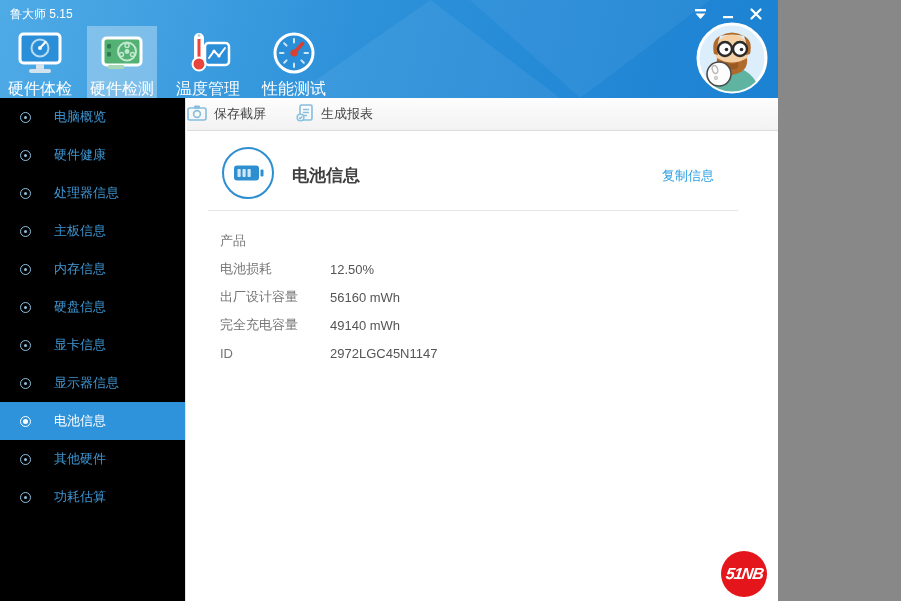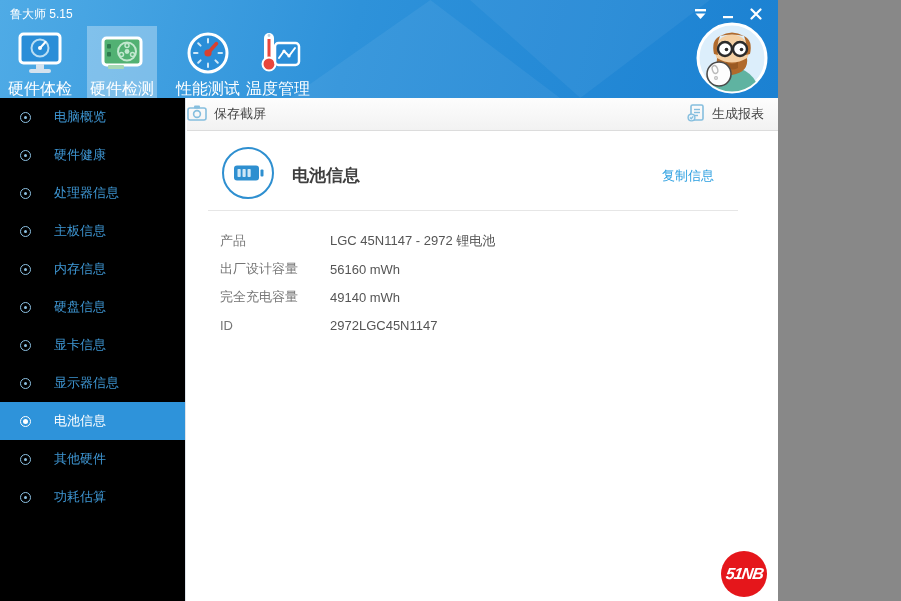--- a/index.html
+++ b/index.html
@@ -77,21 +77,21 @@
   }
   .side-item.active { background:#2e93da; color:#fff; }
   .side-item.active .bullet { border-color:#fff; }
   .side-item.active .bullet::after { background:#fff; width:5px; height:5px; left:2px; top:2px; }
 
   
   .toolbar {
     position:absolute; left:187px; right:0; top:98px; height:33px;
     background:linear-gradient(#fdfdfd,#f2f2f2);
     border-bottom:1px solid #dcdcdc;
-    display:flex; justify-content:space-between; align-items:center;
+    display:flex; justify-content:flex-start; align-items:center;
     gap:30px; padding-right:14px;
   }
   .tool-btn { display:flex; align-items:center; gap:7px; font-size:13px; color:#444; cursor:pointer; }
 
   
   .content { position:absolute; left:187px; right:0; top:131px; bottom:0; background:#fff; }
   .battery-circle {
     position:absolute; left:35px; top:16px; width:52px; height:52px;
     border:2px solid #2e8fd0; border-radius:50%;
     display:flex; align-items:center; justify-content:center;
@@ -172,56 +172,56 @@
             <rect x="8" y="22" width="4" height="4.5" rx="1" fill="#2d7a4e"></rect>
             <circle cx="28" cy="21.5" r="9" fill="none" stroke="#c2e8cf" stroke-width="2"></circle>
             <circle cx="28" cy="21.5" r="2.4" fill="#c2e8cf"></circle>
             <circle cx="28" cy="15.5" r="2" fill="none" stroke="#c2e8cf" stroke-width="1.5"></circle>
             <circle cx="33.5" cy="24.5" r="2" fill="none" stroke="#c2e8cf" stroke-width="1.5"></circle>
             <circle cx="22.5" cy="24.5" r="2" fill="none" stroke="#c2e8cf" stroke-width="1.5"></circle>
             <rect x="9" y="35" width="16" height="4" rx="1" fill="#a6d8b5"></rect>
           </svg>
         </span>
         <span class="tab-label">硬件检测</span>
+      </div>
+
+      <div class="tab t3">
+        <span class="tab-icon">
+          <svg width="46" height="46" viewBox="0 0 46 46">
+            <rect x="9" y="3" width="10" height="30" rx="5" fill="#fff"></rect>
+            <rect x="12.5" y="9" width="3" height="22" fill="#e8463c"></rect>
+            <circle cx="14" cy="34" r="6.5" fill="#e8463c" stroke="#fff" stroke-width="2"></circle>
+            <circle cx="14" cy="5.5" r="1.4" fill="#bcd2e2"></circle>
+            <rect x="20" y="13" width="24" height="22" rx="3.5" fill="#2a8ed8" stroke="#fff" stroke-width="2.5"></rect>
+            <polyline points="24,28 29,21 34,26 40,18" fill="none" stroke="#fff" stroke-width="2" stroke-linecap="round" stroke-linejoin="round"></polyline>
+            <circle cx="29" cy="21" r="1.6" fill="#fff"></circle>
+            <circle cx="34" cy="26" r="1.6" fill="#fff"></circle>
+          </svg>
+        </span>
+        <span class="tab-label">温度管理</span>
       </div>
 
       <div class="tab t4">
         <span class="tab-icon">
           <svg width="46" height="46" viewBox="0 0 46 46">
             <circle cx="23" cy="23" r="19" fill="#2a8ed8" stroke="#fff" stroke-width="3"></circle>
             <g stroke="#cfe8f8" stroke-width="2" stroke-linecap="round">
               <line x1="23" y1="9" x2="23" y2="12.5"></line>
               <line x1="23" y1="33.5" x2="23" y2="37"></line>
               <line x1="9" y1="23" x2="12.5" y2="23"></line>
               <line x1="33.5" y1="23" x2="37" y2="23"></line>
               <line x1="13.2" y1="13.2" x2="15.6" y2="15.6"></line>
               <line x1="13.2" y1="32.8" x2="15.6" y2="30.4"></line>
               <line x1="32.8" y1="32.8" x2="30.4" y2="30.4"></line>
             </g>
             <line x1="23" y1="23" x2="31.5" y2="13.5" stroke="#d8412f" stroke-width="3.5" stroke-linecap="round"></line>
             <circle cx="23" cy="23" r="3.6" fill="#d8412f"></circle>
           </svg>
         </span>
         <span class="tab-label">性能测试</span>
-      </div>
-
-      <div class="tab t3">
-        <span class="tab-icon">
-          <svg width="46" height="46" viewBox="0 0 46 46">
-            <rect x="9" y="3" width="10" height="30" rx="5" fill="#fff"></rect>
-            <rect x="12.5" y="9" width="3" height="22" fill="#e8463c"></rect>
-            <circle cx="14" cy="34" r="6.5" fill="#e8463c" stroke="#fff" stroke-width="2"></circle>
-            <circle cx="14" cy="5.5" r="1.4" fill="#bcd2e2"></circle>
-            <rect x="20" y="13" width="24" height="22" rx="3.5" fill="#2a8ed8" stroke="#fff" stroke-width="2.5"></rect>
-            <polyline points="24,28 29,21 34,26 40,18" fill="none" stroke="#fff" stroke-width="2" stroke-linecap="round" stroke-linejoin="round"></polyline>
-            <circle cx="29" cy="21" r="1.6" fill="#fff"></circle>
-            <circle cx="34" cy="26" r="1.6" fill="#fff"></circle>
-          </svg>
-        </span>
-        <span class="tab-label">温度管理</span>
       </div>
     </div>
 
     <div class="brand">
       <div class="avatar">
         <svg width="72" height="72" viewBox="0 0 72 72">
           <defs>
               <clipPath id="avclip">
                 <circle cx="36" cy="36" r="33.5"></circle>
               </clipPath>
@@ -332,21 +332,24 @@
         <rect x="27.5" y="5.5" width="3" height="7" rx="1" fill="#2e8fd0"></rect>
       </svg>
     </div>
     <h2 class="section-title">电池信息</h2>
     <a class="copy-link">复制信息</a>
     <div class="divider"></div>
 
     <div class="rows">
       <div class="row">
         <span class="lbl">产品</span>
-        <span class="val">LGC 45N1147 - 2972 锂电池</span>
+      </div>
+      <div class="row">
+        <span class="lbl">电池损耗</span>
+        <span class="val">12.50%</span>
       </div>
       <div class="row">
         <span class="lbl">出厂设计容量</span>
         <span class="val">56160 mWh</span>
       </div>
       <div class="row">
         <span class="lbl">完全充电容量</span>
         <span class="val">49140 mWh</span>
       </div>
       <div class="row">

